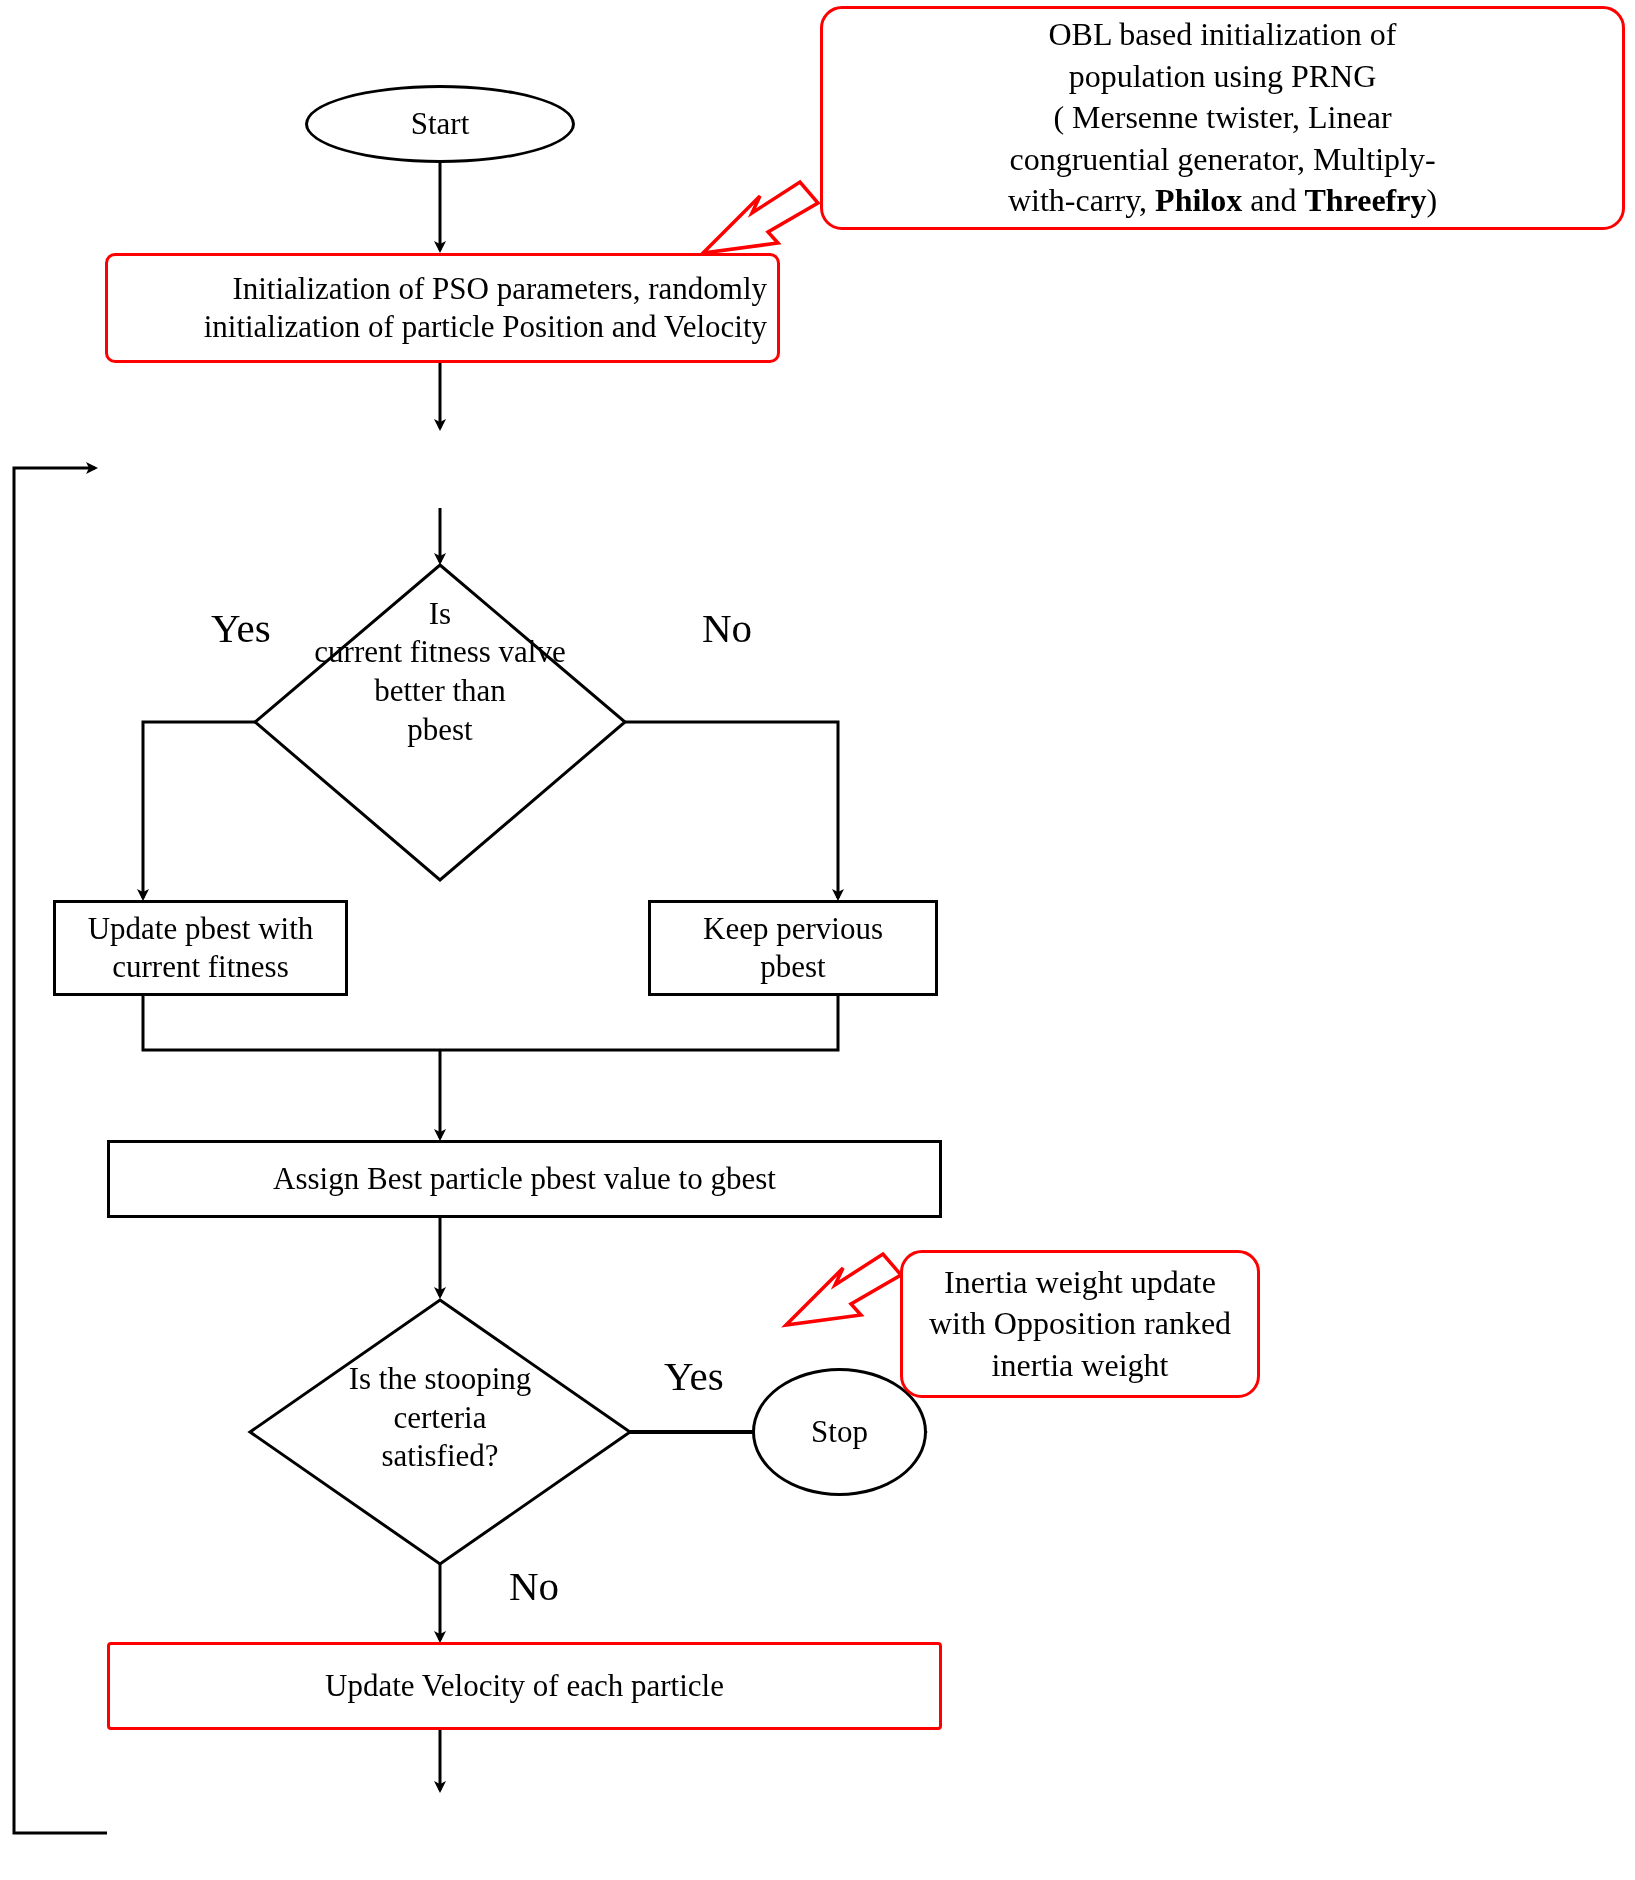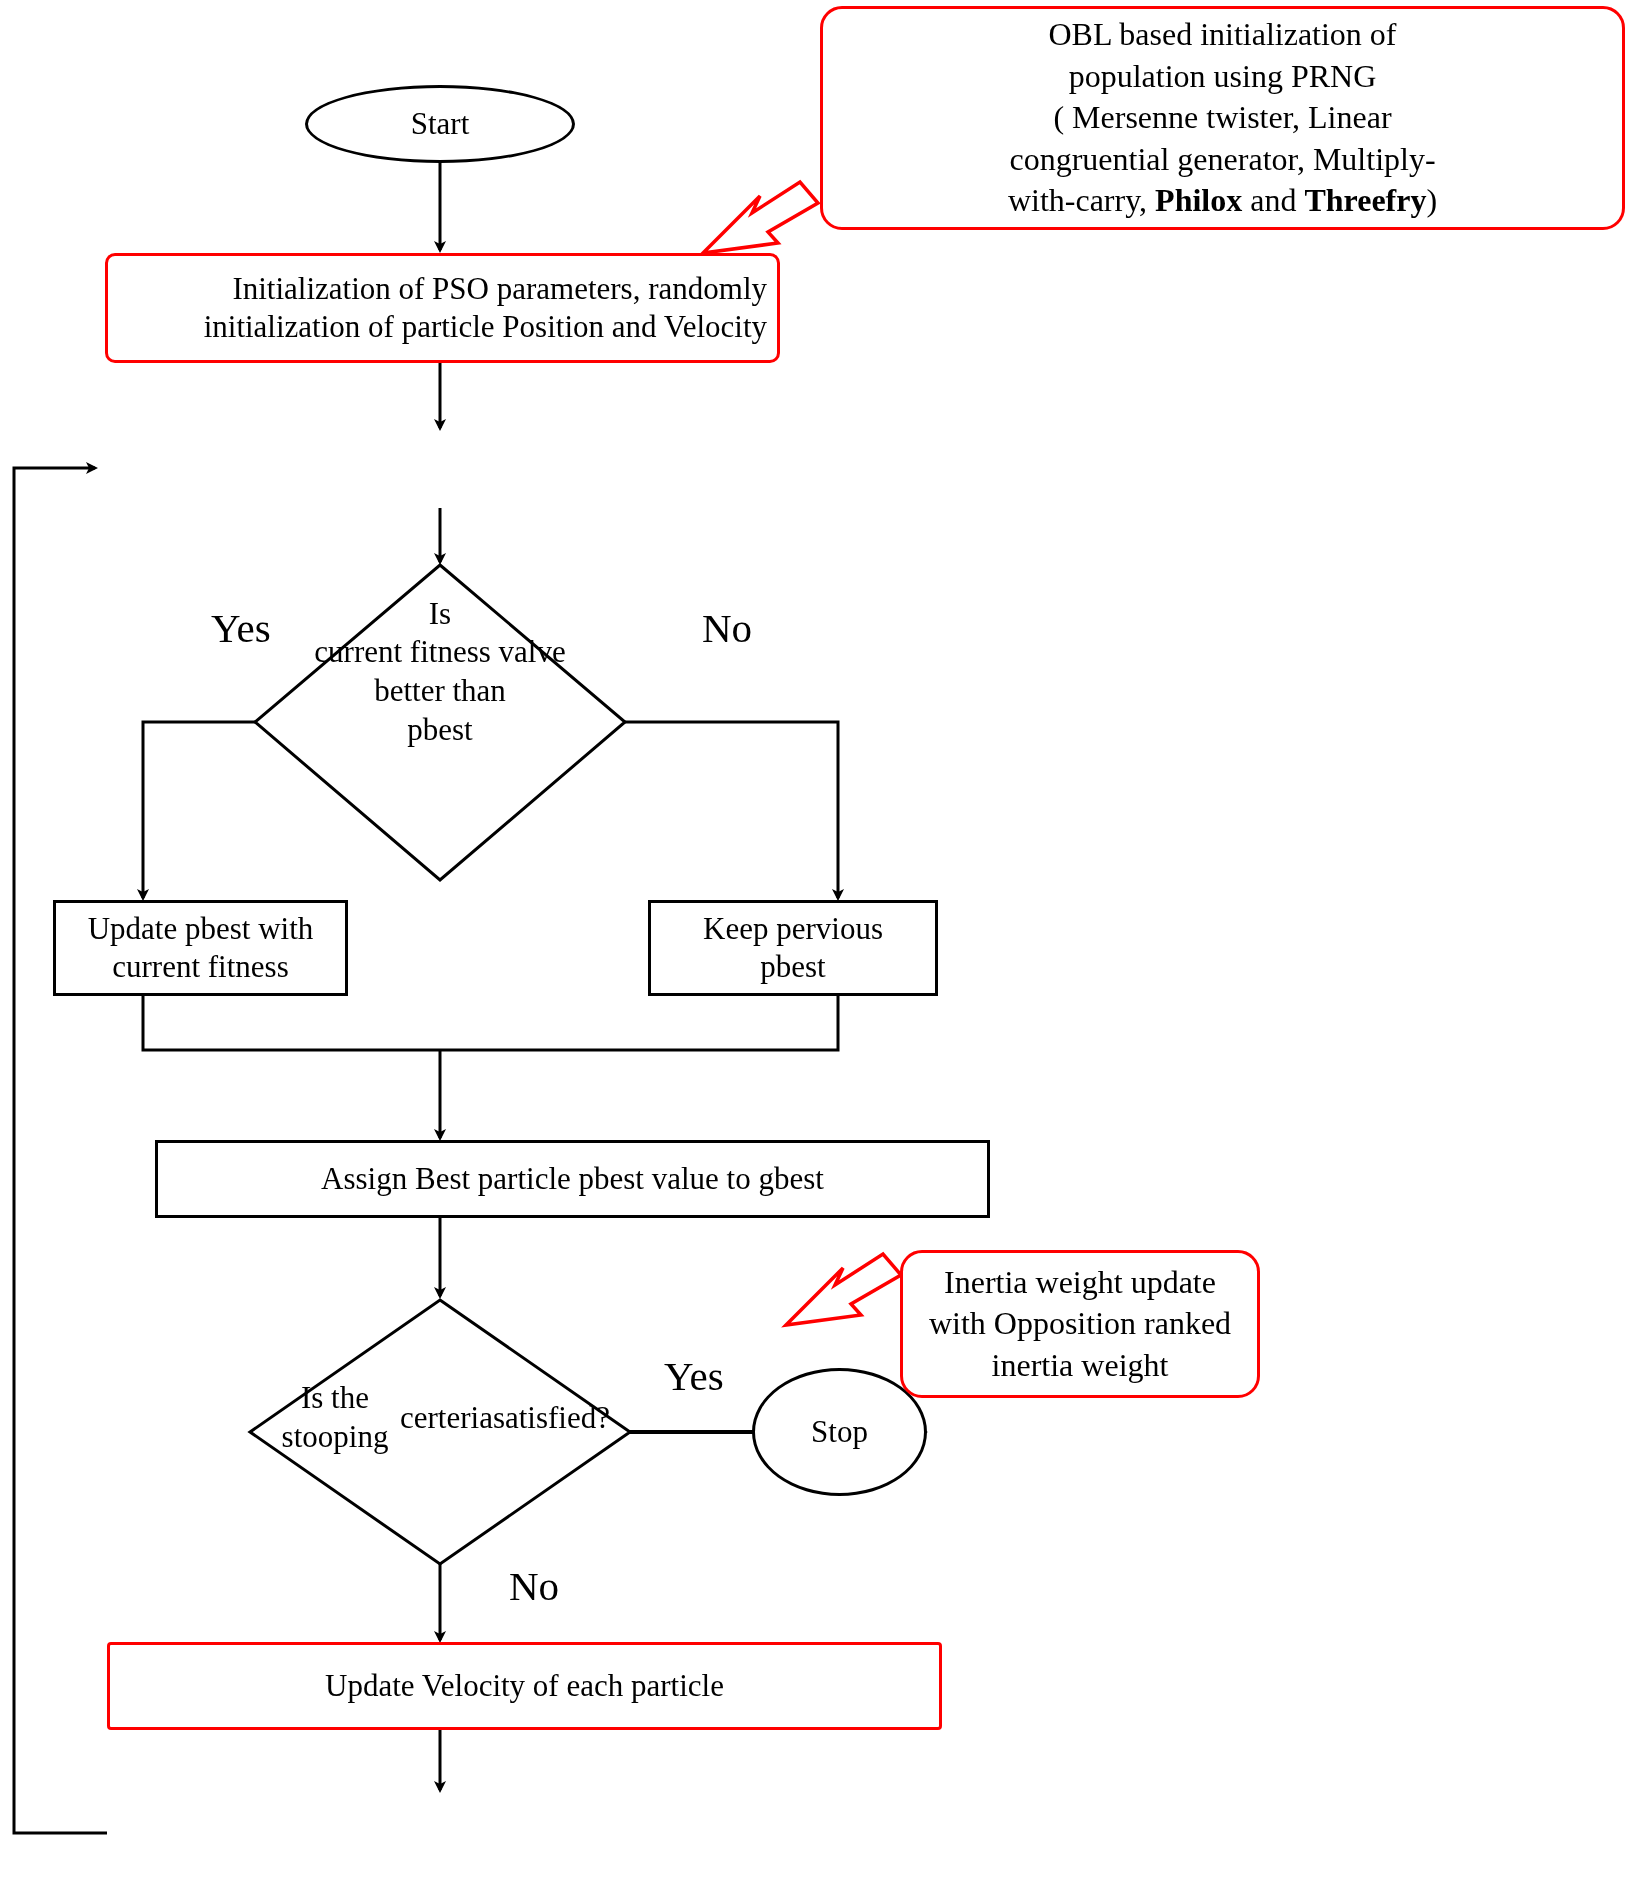--- a/index.html
+++ b/index.html
@@ -92,25 +92,25 @@
   <div class="node rect" style="left:53px;top:900px;width:295px;height:96px;flex-direction:column;">
     <span>Update pbest with</span>
     <span>current fitness</span>
   </div>
 
   <div class="node rect" style="left:648px;top:900px;width:290px;height:96px;flex-direction:column;">
     <span>Keep pervious</span>
     <span>pbest</span>
   </div>
 
-  <div class="node rect" style="left:107px;top:1140px;width:835px;height:78px;margin-left:48px;">
+  <div class="node rect" style="left:107px;top:1140px;width:835px;height:78px;">
     <span>Assign Best particle pbest value to gbest</span>
   </div>
 
-  <div class="diamond-label" style="left:270px;top:1348px;width:340px;height:140px;">
+  <div class="diamond-label" style="left:270px;top:1348px;width:340px;height:140px;flex-direction:column;">
     <span>Is the stooping</span>
     <span>certeria</span>
     <span>satisfied?</span>
   </div>
 
   <span class="edge-label" style="left:625px;top:1352px;">Yes</span>
   <span class="edge-label" style="left:470px;top:1562px;">No</span>
 
   <div class="node oval" style="left:752px;top:1368px;width:175px;height:128px;">
     <span>Stop</span>

